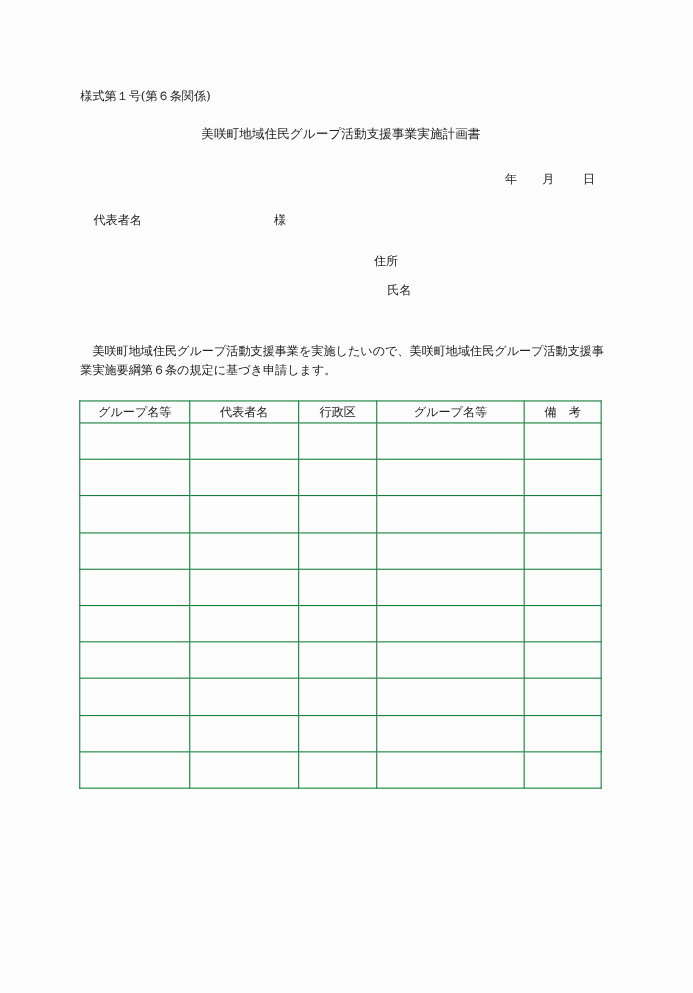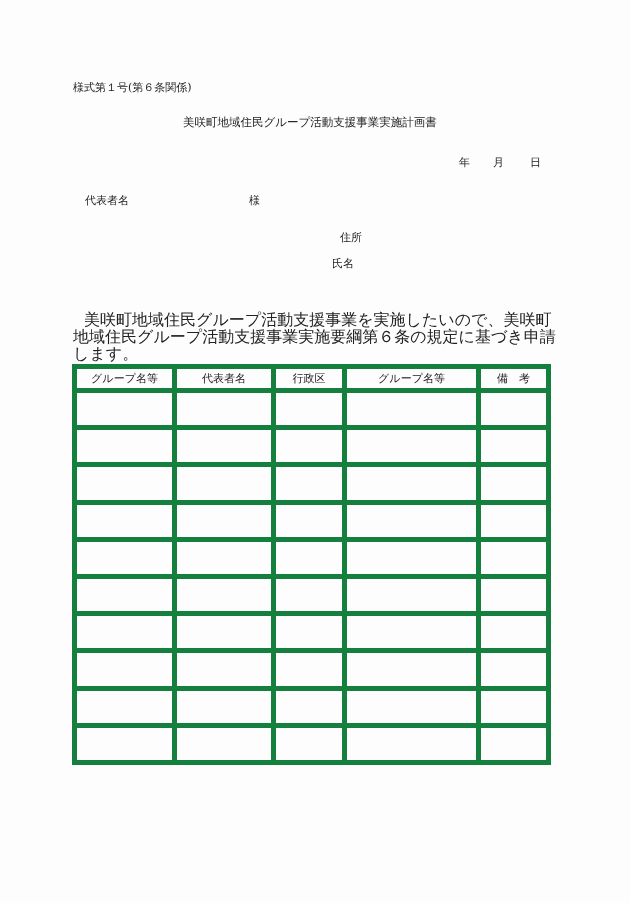--- a/index.html
+++ b/index.html
@@ -15,33 +15,33 @@
   .abs { position: absolute; white-space: nowrap; line-height: 1; }
   #form-number { left: 73px; top: 82px; font-size: 11px; }
   #doc-title { left: 183px; top: 117px; font-size: 11.5px; font-family: Liberation Serif, serif; }
   .date-part { top: 157px; font-size: 11px; }
   #date-year { left: 459px; }
   #date-month { left: 493px; }
   #date-day { left: 530px; }
   #addressee { left: 85px; top: 195px; font-size: 11px; }
   #honorific { left: 249px; top: 195px; font-size: 11px; }
   #address-label { left: 340px; top: 232px; font-size: 11px; }
-  #name-label { left: 332px; top: 258px; font-size: 11px; }
+  #name-label { left: 352px; top: 258px; font-size: 11px; }
   #body-text {
     left: 73px; top: 311px; width: 485px;
-    font-size: 16px; line-height: 17px; white-space: normal;
+    font-size: 11px; line-height: 17px; white-space: normal;
     text-indent: 11px;
   }
   #plan-table {
     position: absolute; left: 72px; top: 364px;
     border-collapse: collapse; table-layout: fixed;
     width: 474px;
   }
   #plan-table th, #plan-table td {
-    border: 5px solid #15803d;
+    border: 1px solid #15803d;
     padding: 0;
     font-weight: normal;
     font-size: 11px;
     text-align: center;
   }
   #plan-table th { height: 19px; }
   #plan-table td { height: 32.2px; }
 </style>
 </head>
 <body>

